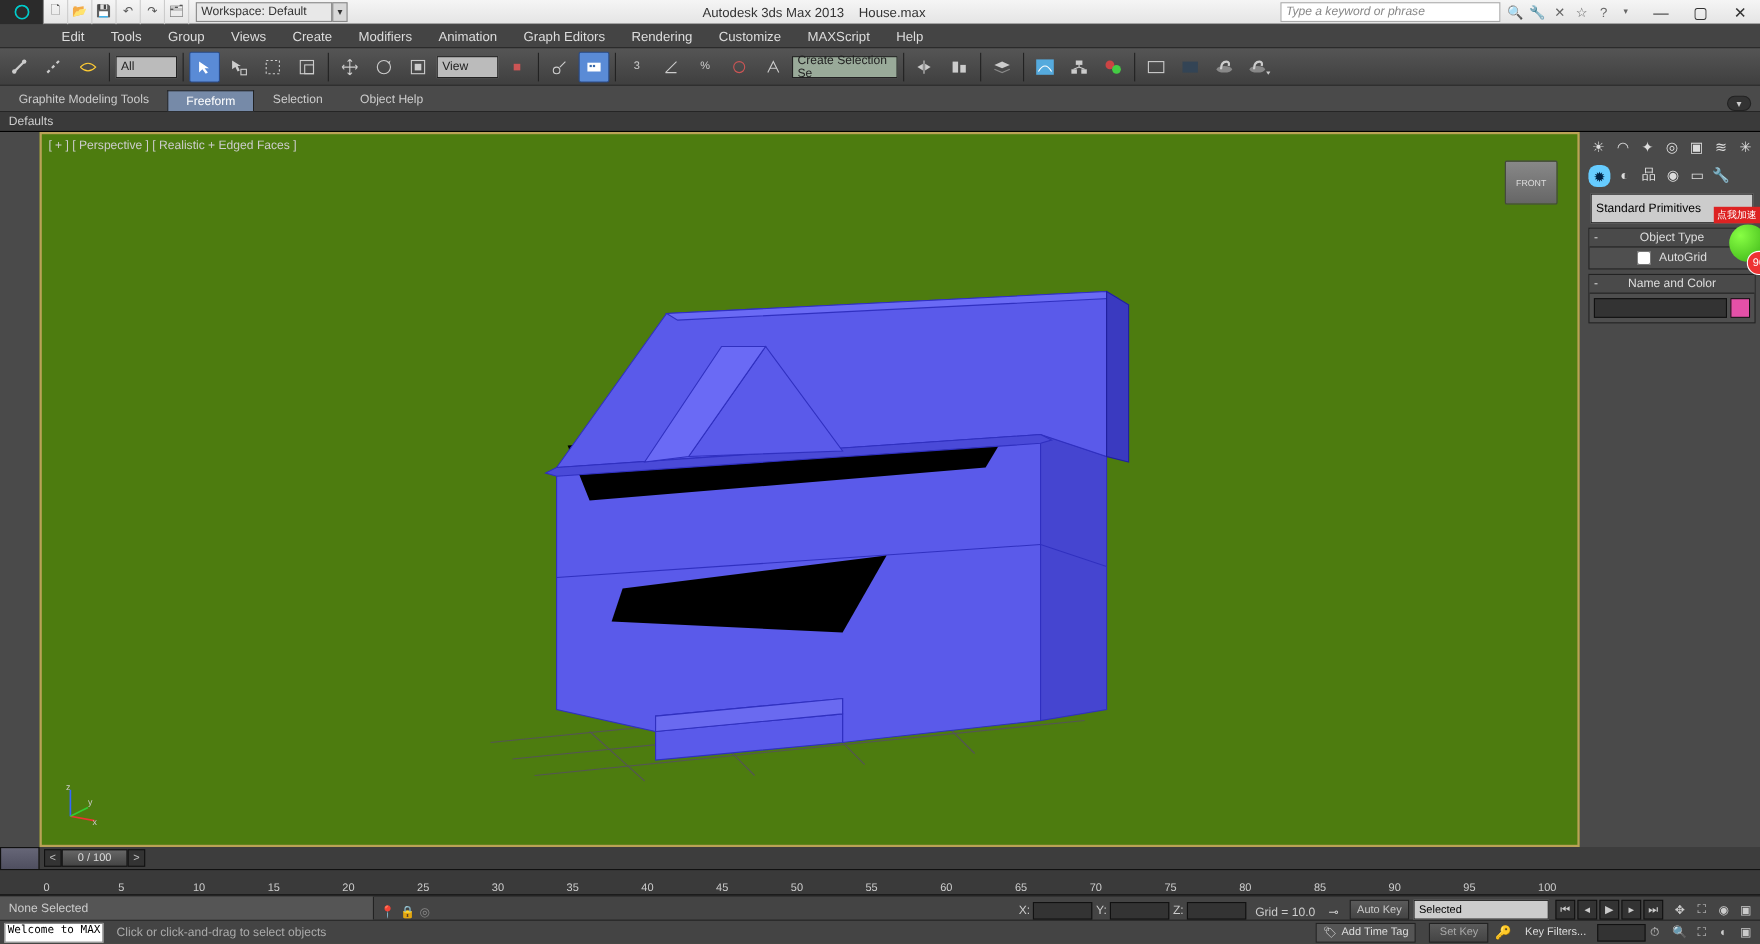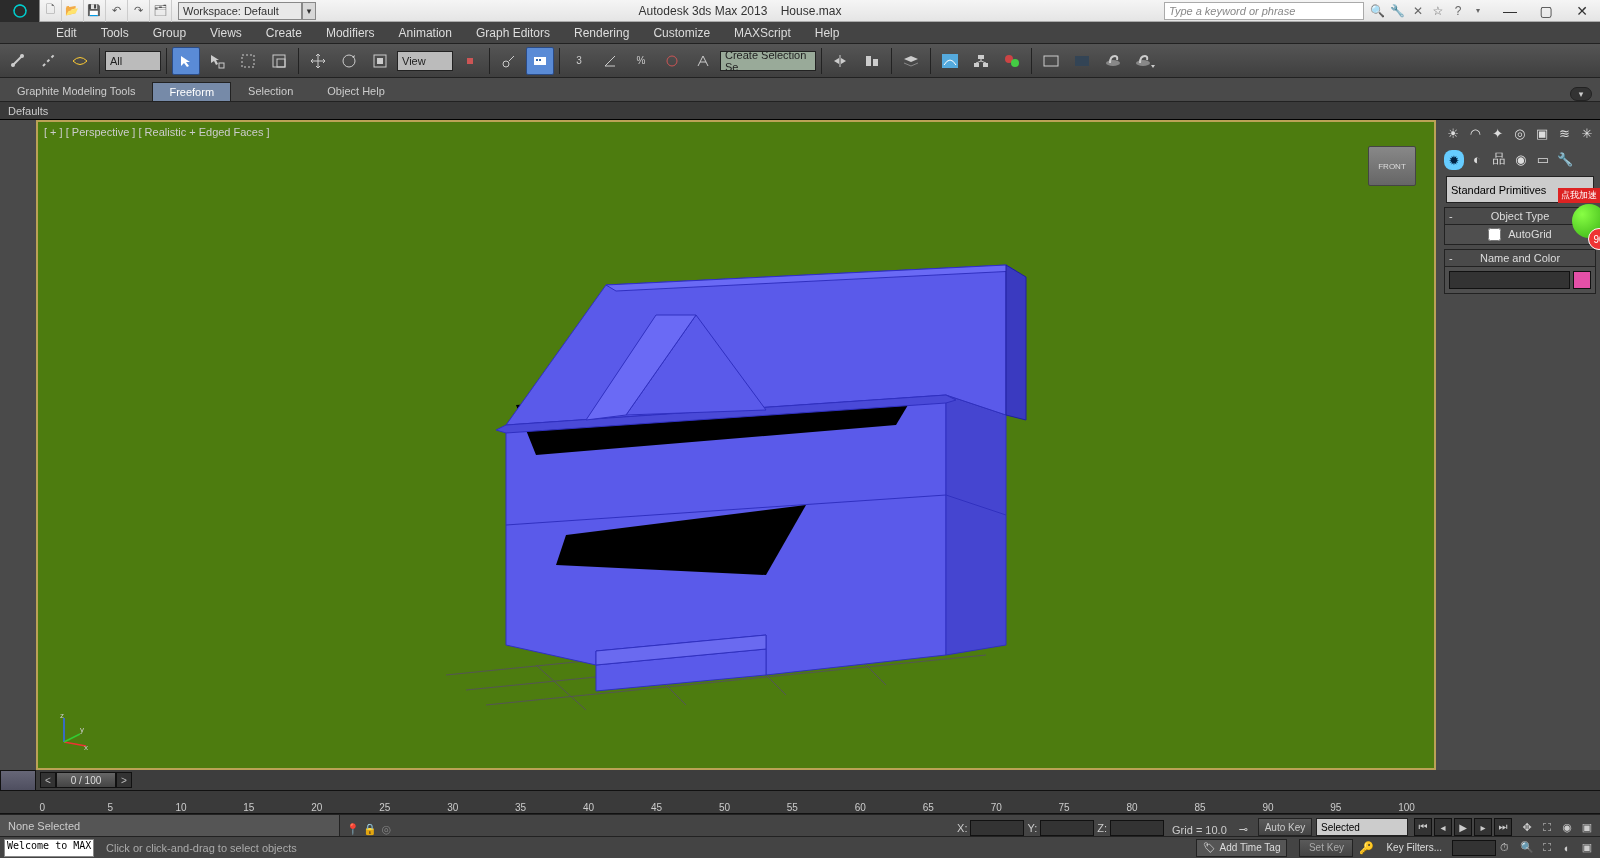--- a/index.html
+++ b/index.html
@@ -84,21 +84,21 @@
 #trackarea .ticks span { width:1px; text-align:center; transform:translateX(-50%); }
 #miniplayhead { position:absolute; left:0; top:0; width:36px; height:44px; background:linear-gradient(#667,#334); border:1px solid #111; }
 
 #statusbar { height:22px; background:#444; display:flex; align-items:flex-end; font-size:11px; color:#ccc; border-top:1px solid #222;}
 #statusbar .sel { width:340px; padding:0 8px; border-right:1px solid #222; height:100%; display:flex; align-items:center; background:#555;}
 #statusbar .coord { display:flex; gap:3px; margin-left:auto; align-items:center; }
 #statusbar .coord .lab { color:#ccc; font-size:11px; }
 #statusbar .coord .box { width:54px; height:16px; background:#333; border:1px solid #111; }
 #statusbar .grid { margin:0 8px; }
 #statusbar .autokey { width:54px; height:18px; background:linear-gradient(#5a5a5a,#444); border:1px solid #222; display:flex; align-items:center; justify-content:center; font-size:10px; margin-left:6px;}
-#statusbar .kf-combo { width:92px; height:18px; background:#ccc; color:#000; border:1px solid #222; margin-left:4px; padding:0 4px; display:flex; align-items:center; font-size:10px;}
+#statusbar .kf-combo { width:123px; height:18px; background:#ccc; color:#000; border:1px solid #222; margin-left:4px; padding:0 4px; display:flex; align-items:center; font-size:10px;}
 #statusbar .play-ctrls { display:flex; gap:2px; margin:0 6px; }
 #statusbar .play-ctrls span { width:18px; height:18px; display:flex; align-items:center; justify-content:center; background:#333; border:1px solid #111; font-size:10px; color:#ccc;}
 #statusbar .vp-btns { display:flex; gap:2px; margin-right:4px; }
 #statusbar .vp-btns span { width:18px; height:18px; display:flex; align-items:center; justify-content:center; color:#ccc; font-size:11px; }
 #statusbar .lock-icons { display:flex; gap:4px; margin:0 6px; color:#888;}
 
 #promptbar { height:22px; background:#444; display:flex; align-items:center; font-size:11px; color:#aaa; border-top:1px solid #222;}
 #promptbar .welcome { width:90px; height:18px; background:#fff; color:#000; border:1px solid #888; font-family:monospace; font-size:10px; padding:0 2px; overflow:hidden; white-space:nowrap; margin:0 4px;}
 #promptbar .hint { padding:0 8px; flex:1;}
 #promptbar .setkey { width:54px; height:18px; background:linear-gradient(#5a5a5a,#444); border:1px solid #222; display:flex; align-items:center; justify-content:center; font-size:10px; margin-left:6px;}

